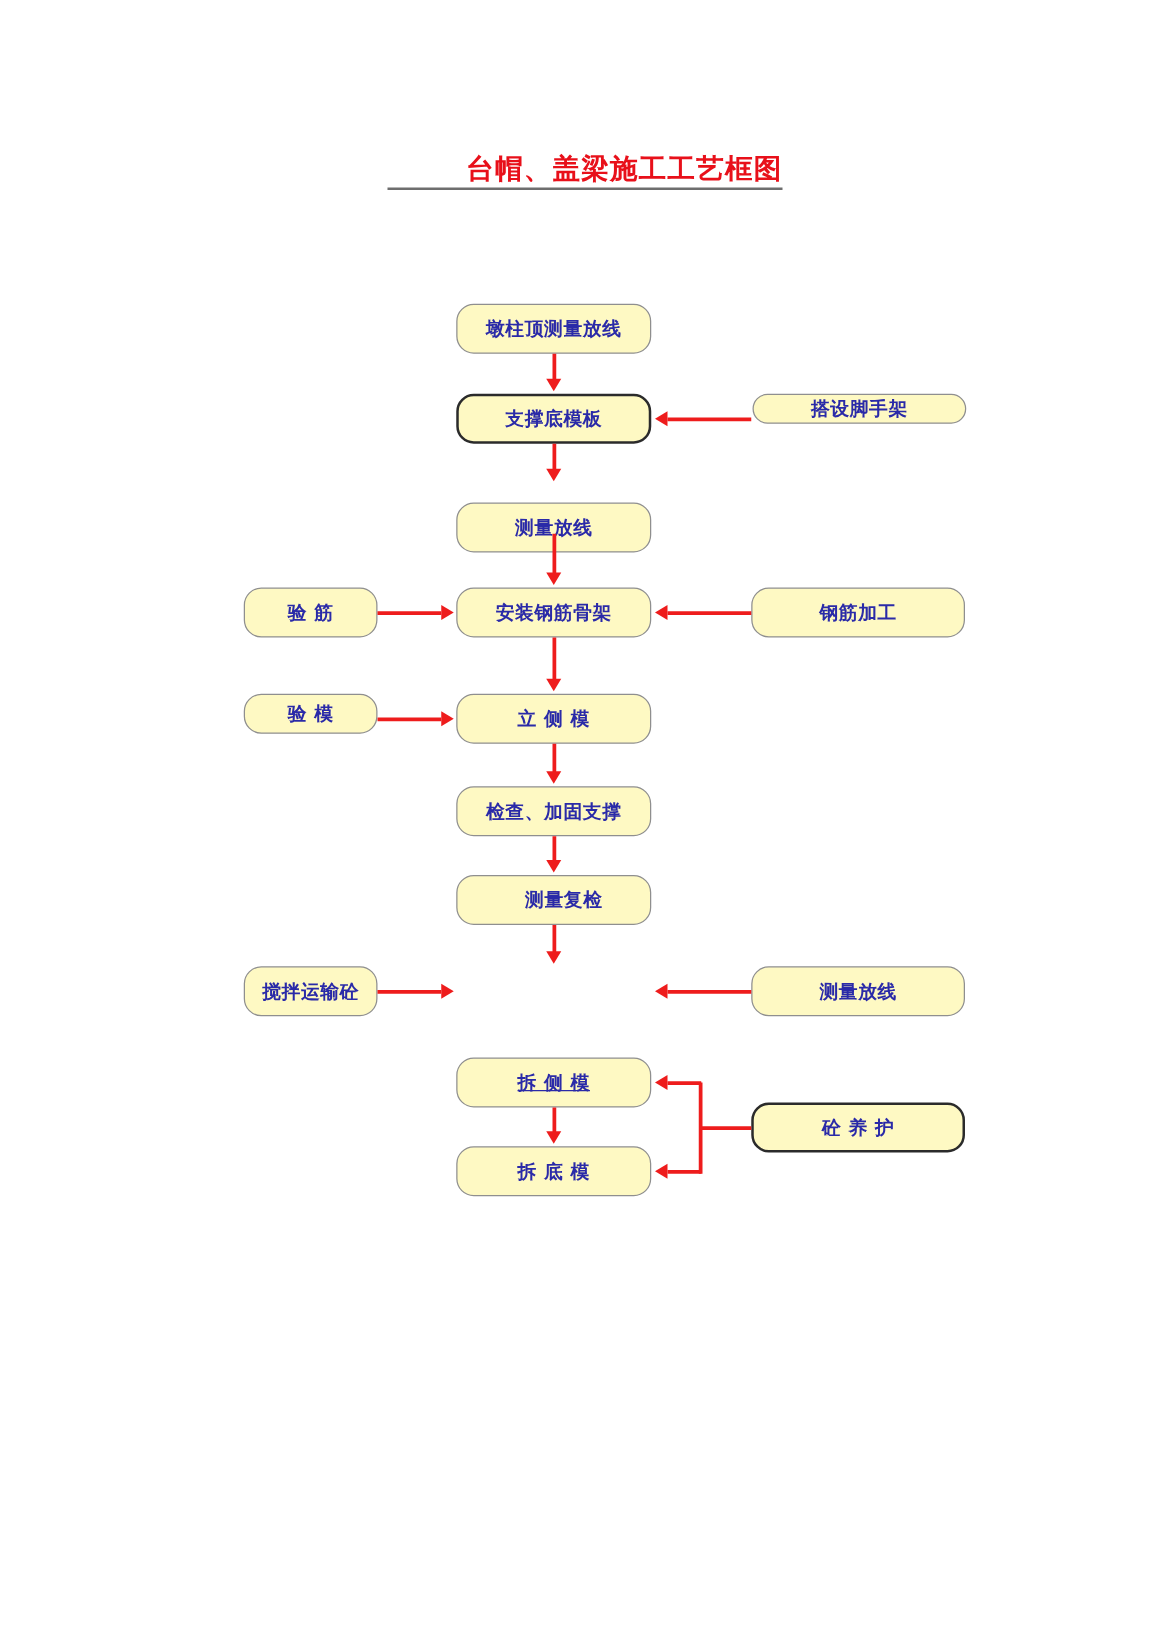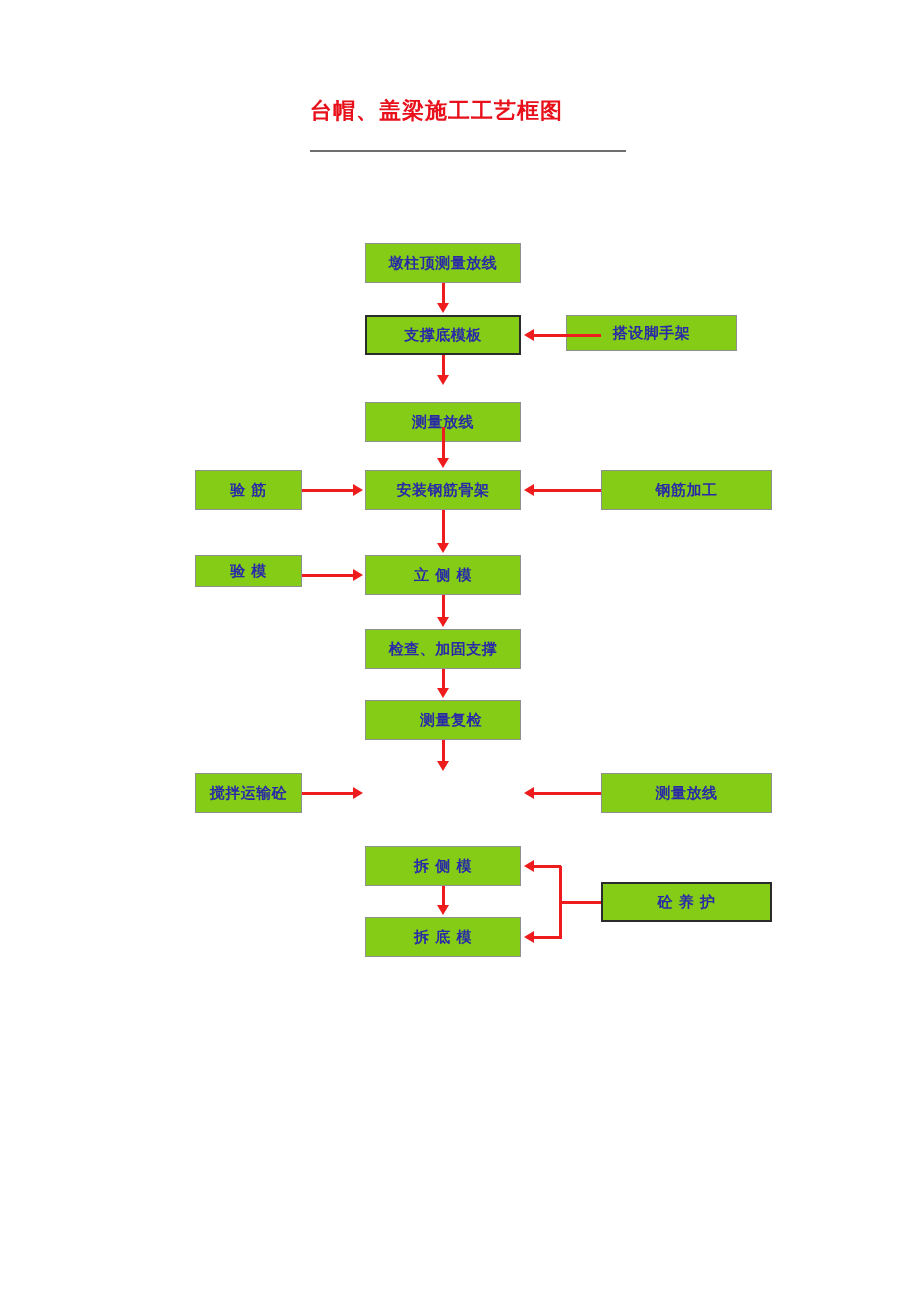--- a/index.html
+++ b/index.html
@@ -19,23 +19,23 @@
     left: 0;
     top: 0;
     width: 920px;
     height: 1301px;
   }
 
   
   .title-wrap {
     position: absolute;
     left: 310px;
-    top: 96px;
+    top: 121px;
     width: 316px;
-    text-align: left;
+    text-align: right;
   }
   .title-text {
     font-family: "DejaVu Sans", "Liberation Sans", sans-serif;
     font-size: 22px;
     font-weight: 700;
     color: #e8101a;
     letter-spacing: 1px;
     line-height: 30px;
     white-space: nowrap;
   }
@@ -45,31 +45,32 @@
     top: 150px;
     width: 316px;
     height: 2px;
     background: #6e6e6e;
   }
 
   
   .node {
     position: absolute;
     box-sizing: border-box;
-    background: #84cc16;
+    background: #fef9c3;
     display: flex;
     align-items: center;
     justify-content: center;
     color: #2a2aa8;
     font-family: "DejaVu Sans", "Liberation Sans", sans-serif;
     font-size: 15px;
     font-weight: 700;
     line-height: 1;
     white-space: nowrap;
     letter-spacing: 0.5px;
+    border-radius: 14px;
   }
   .node.thin {
     border: 1px solid #8f8f8f;
   }
   .node.thick {
     border: 2px solid #2b2b2b;
   }
 
   
   .vline {
@@ -125,31 +126,31 @@
 
   <div class="node thin" style="left:365px; top:470px;  width:156px; height:40px;">安装钢筋骨架</div>
 
   <div class="node thin" style="left:365px; top:555px;  width:156px; height:40px;">立 侧 模</div>
 
   <div class="node thin" style="left:365px; top:629px;  width:156px; height:40px;">检查、加固支撑</div>
 
   <div class="node thin" style="left:365px; top:700px;  width:156px; height:40px;padding-left:16px;">测量复检</div>
 
 
-  <div class="node thin" style="left:365px; top:846px;  width:156px; height:40px;">拆 侧 模</div>
+  <div class="node thin" style="left:365px; top:846px;  width:156px; height:40px;text-decoration:underline;">拆 侧 模</div>
 
   <div class="node thin" style="left:365px; top:917px;  width:156px; height:40px;">拆 底 模</div>
 
   <div class="node thin" style="left:195px; top:470px; width:107px; height:40px;">验  筋</div>
 
   <div class="node thin" style="left:195px; top:555px; width:107px; height:32px;">验  模</div>
 
   <div class="node thin" style="left:195px; top:773px; width:107px; height:40px;">搅拌运输砼</div>
 
-  <div class="node thin" style="left:566px; top:315px; width:171px; height:36px;">搭设脚手架</div>
+  <div class="node thin" style="left:602px; top:315px; width:171px; height:24px;">搭设脚手架</div>
 
   <div class="node thin" style="left:601px; top:470px; width:171px; height:40px;">钢筋加工</div>
 
   <div class="node thin" style="left:601px; top:773px; width:171px; height:40px;">测量放线</div>
 
   <div class="node thick" style="left:601px; top:882px; width:171px; height:40px;">砼 养 护</div>
 
   <div class="vline" style="left:441.5px; top:283px; height:22px;"></div>
   <div class="arrow-down" style="left:437px;   top:303px;"></div>
 

